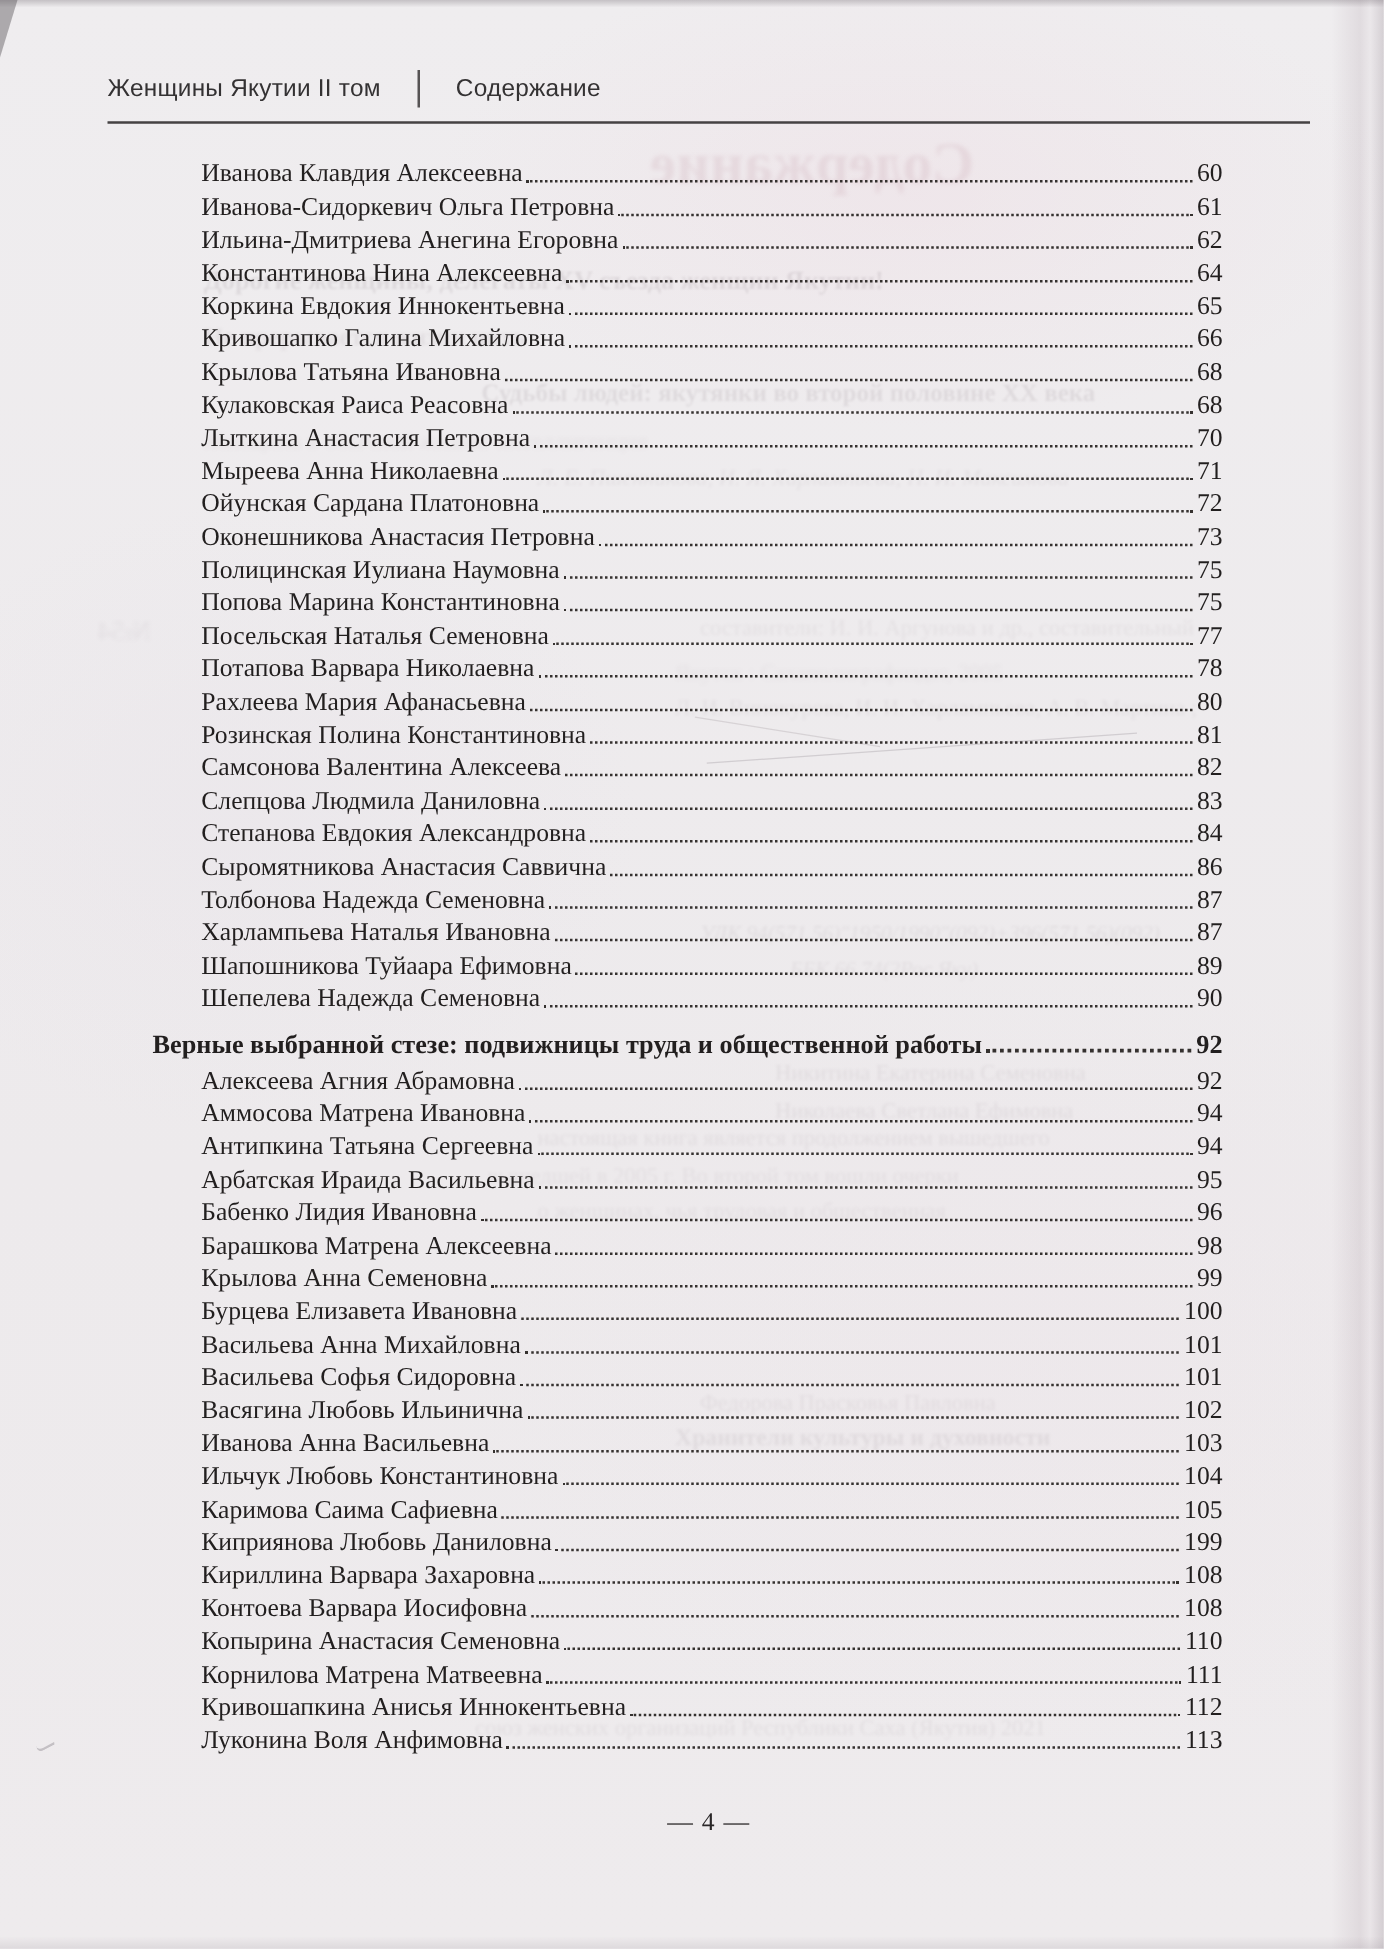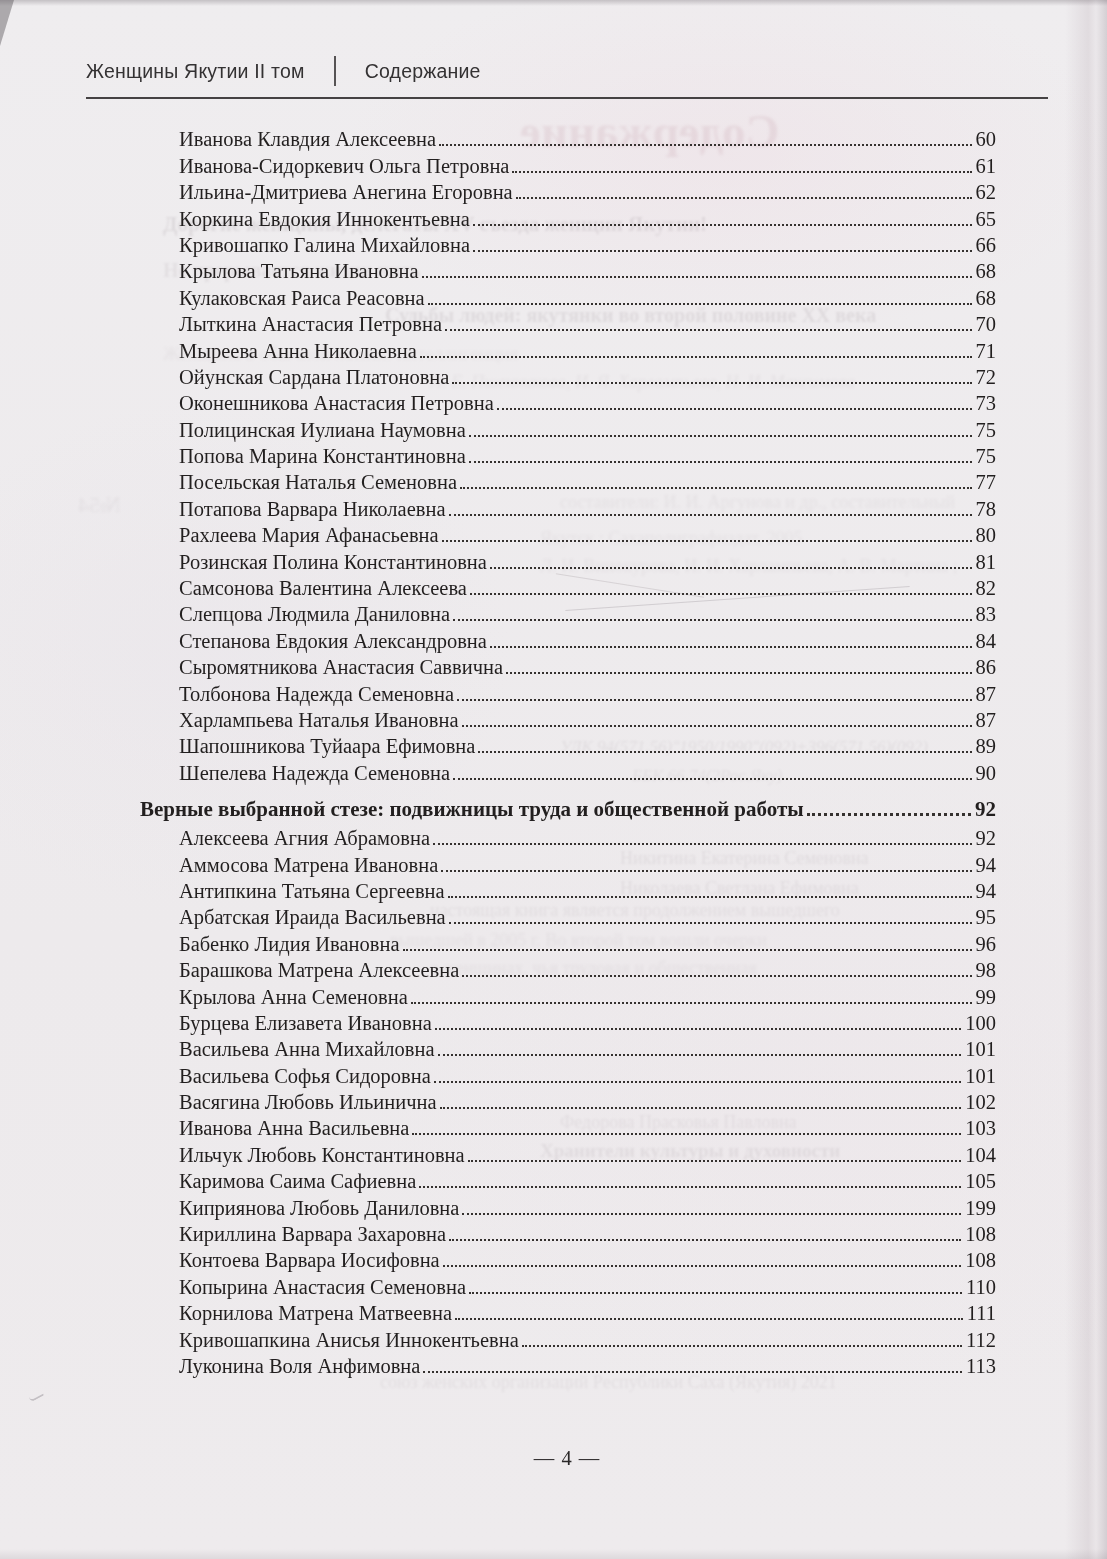--- a/index.html
+++ b/index.html
@@ -39,21 +39,21 @@
     position:absolute;left:86px;top:56px;width:962px;
     display:flex;align-items:center;gap:29px;
     font-family:"Liberation Sans","DejaVu Sans",sans-serif;
     font-size:19.5px;color:#343233;letter-spacing:0.2px;
   }
   .vbar{width:2px;height:30px;background:#565354;flex:0 0 auto;}
   .rule{position:absolute;left:86px;top:97px;width:962px;height:2px;background:#454243;}
 
   
   #toc-root{
-    position:absolute;left:140px;top:126px;width:856px;
+    position:absolute;left:122px;top:126px;width:856px;
     color:#221f1f;font-size:20.5px;
   }
   .row{display:flex;align-items:flex-end;height:26.4px;line-height:25px;}
   .row .name{white-space:nowrap;}
   .row .leader{flex:1 1 auto;min-width:18px;border-bottom:2.5px dotted #35312f;
     margin:0 4px 6px 3px;}
   .row .pnum{white-space:nowrap;}
   .entry{padding-left:39px;}
   .toc-heading{font-weight:bold;font-size:21px;height:27px;margin-top:9px;margin-bottom:3px;text-align:center;}
   .toc-heading .leader{border-bottom-width:3px;margin-bottom:6px;}
@@ -111,20 +111,25 @@
         <span class="name">Иванова-Сидоркевич Ольга Петровна</span>
         <span class="leader"></span>
         <span class="pnum">61</span>
       </div>
       <div class="row entry">
         <span class="name">Ильина-Дмитриева Анегина Егоровна</span>
         <span class="leader"></span>
         <span class="pnum">62</span>
       </div>
       <div class="row entry">
+        <span class="name">Константинова Нина Алексеевна</span>
+        <span class="leader"></span>
+        <span class="pnum">64</span>
+      </div>
+      <div class="row entry">
         <span class="name">Коркина Евдокия Иннокентьевна</span>
         <span class="leader"></span>
         <span class="pnum">65</span>
       </div>
       <div class="row entry">
         <span class="name">Кривошапко Галина Михайловна</span>
         <span class="leader"></span>
         <span class="pnum">66</span>
       </div>
       <div class="row entry">

